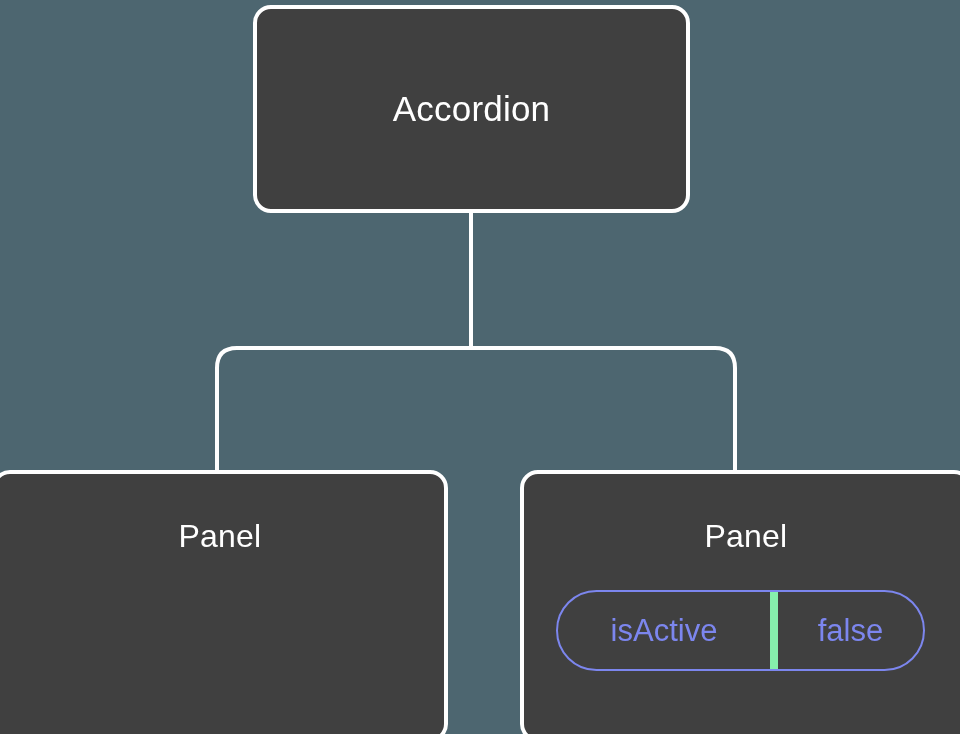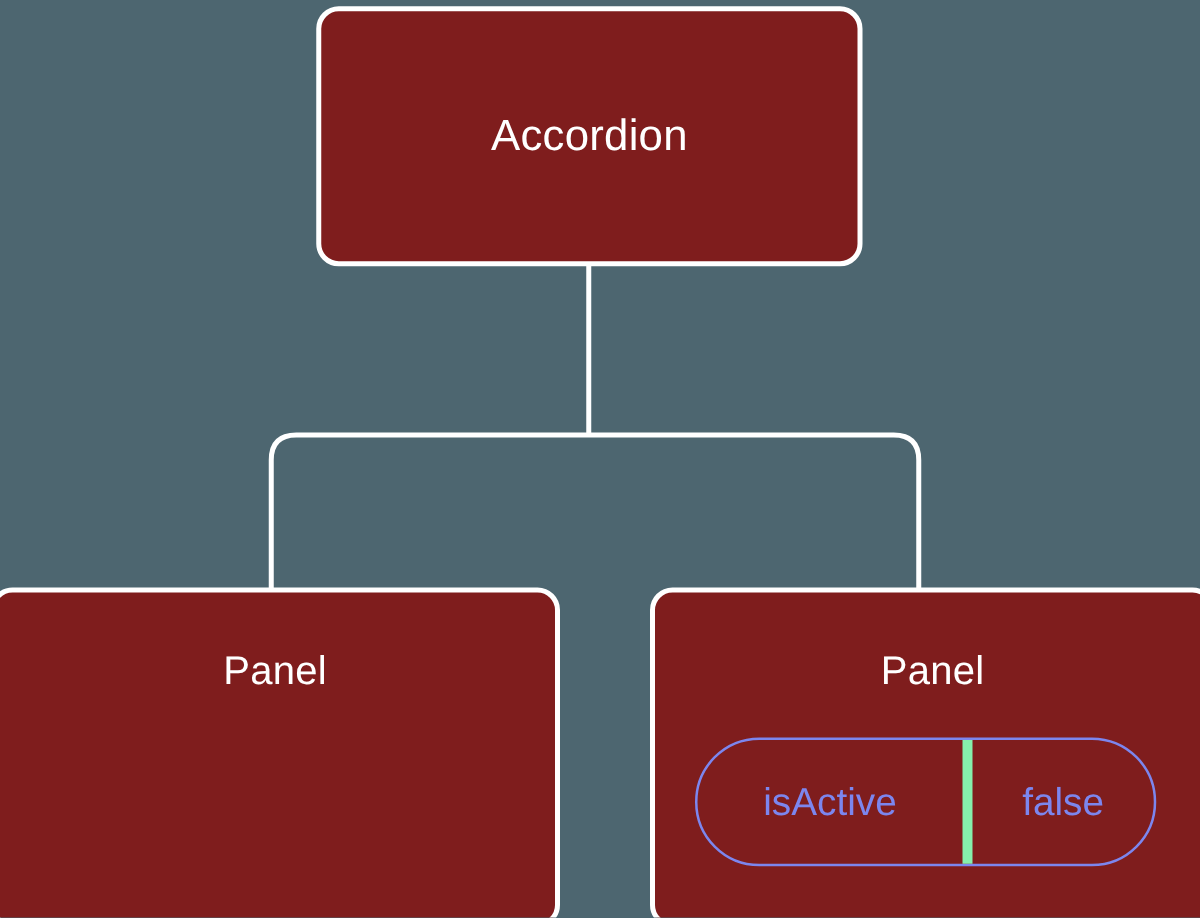--- a/index.html
+++ b/index.html
@@ -25,21 +25,21 @@
     position: absolute;
     left: 0;
     top: 0;
     width: 960px;
     height: 734px;
   }
 
   
   .node {
     position: absolute;
-    background: #7f1d1d;
+    background: #404040;
     border: 4px solid #ffffff;
     border-radius: 18px;
     box-sizing: border-box;
   }
   .node-root {
     left: 253px;
     top: 5px;
     width: 437px;
     height: 208px;
   }
@@ -100,21 +100,21 @@
     white-space: nowrap;
     color: #7c86ee;
     font-size: 31px;
   }
   .pill-plain .pill-key  { flex: 0 0 212px; }
   .pill-plain .pill-val  { flex: 1 1 auto; border-left: 8px solid #86efac; }
   .pill-right {
     left: 556px;
     top: 590px;
     width: 369px;
-    height: 103px;
+    height: 81px;
   }
 </style>
 </head>
 <body>
 
 <div id="stage">
 
   <svg id="connectors" viewBox="0 0 960 734" width="960" height="734" aria-hidden="true">
 
     <path d="M471,211 L471,348" fill="none" stroke="#ffffff" stroke-width="4"></path>

